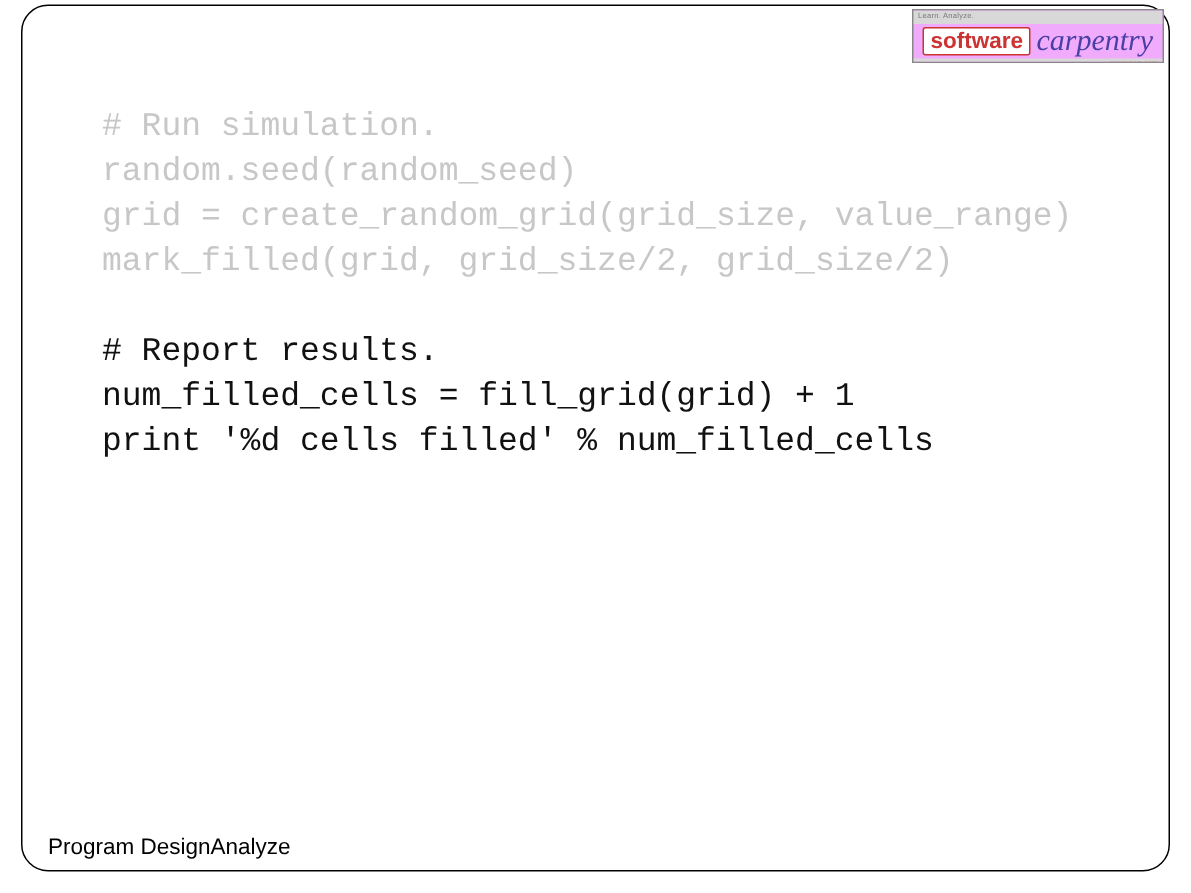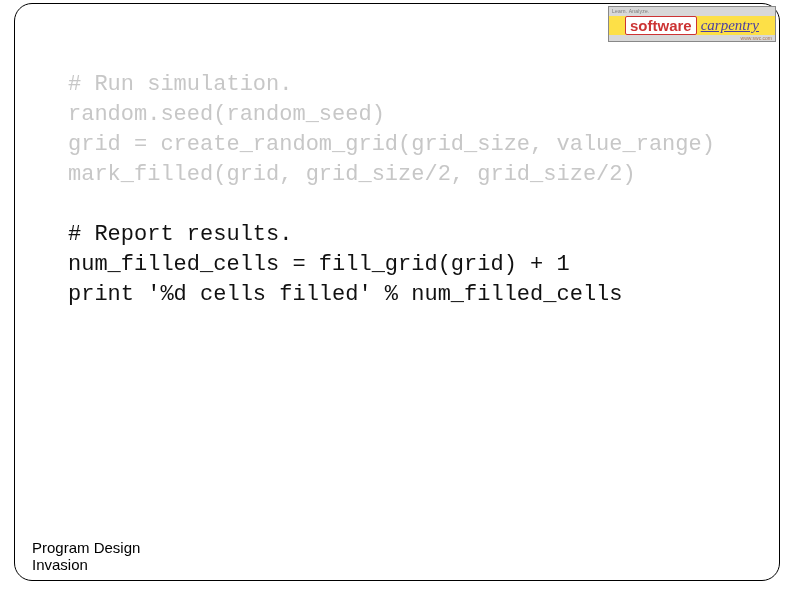--- a/index.html
+++ b/index.html
@@ -19,21 +19,21 @@
     border: 1.5px solid #000;
     border-radius: 18px;
   }
   .logo {
     position: absolute;
     top: 6px;
     right: 18px;
     width: 168px;
     height: 36px;
     border: 1px solid #888;
-    background: #fde047;
+    background: #f0abfc;
     display: flex;
     flex-direction: column;
     overflow: hidden;
   }
   .logo-top {
     height: 9px;
     background: #d8d8d8;
     font-size: 5px;
     color: #777;
     padding-left: 3px;
@@ -51,24 +51,23 @@
     border: 1px solid #c33;
     color: #c33;
     font-weight: bold;
     font-size: 15px;
     padding: 0 4px;
     border-radius: 2px;
     margin-right: 4px;
   }
   .logo-carp {
     color: #4a3fa3;
-    font-size: 15px;
+    font-size: 20px;
     font-family: "Times New Roman", serif;
     font-style: italic;
-    text-decoration: underline;
   }
   .logo-bot {
     height: 7px;
     background: #d8d8d8;
     font-size: 5px;
     color: #a75;
     text-align: right;
     padding-right: 3px;
     line-height: 7px;
   }
@@ -85,21 +84,20 @@
   }
   .faded { color: #c7c7c7; }
   .footer {
     position: absolute;
     bottom: 22px;
     left: 32px;
     right: 32px;
     display: flex;
     font-size: 15px;
     color: #000;
-    flex-direction: column;
   }
 </style>
 </head>
 <body>
 
 <div class="slide">
   <div class="frame"></div>
 
   <div class="logo">
     <div class="logo-top">Learn. Analyze.</div>
@@ -114,15 +112,15 @@
 <span class="faded">random.seed(random_seed)</span>
 <span class="faded">grid = create_random_grid(grid_size, value_range)</span>
 <span class="faded">mark_filled(grid, grid_size/2, grid_size/2)</span>
 <span></span>
 <span># Report results.</span>
 <span>num_filled_cells = fill_grid(grid) + 1</span>
 <span>print '%d cells filled' % num_filled_cells</span></div>
 
   <div class="footer">
     <span>Program Design</span>
-    <span>Invasion</span>
+    <span>Analyze</span>
   </div>
 </div>
 
 </body></html>

